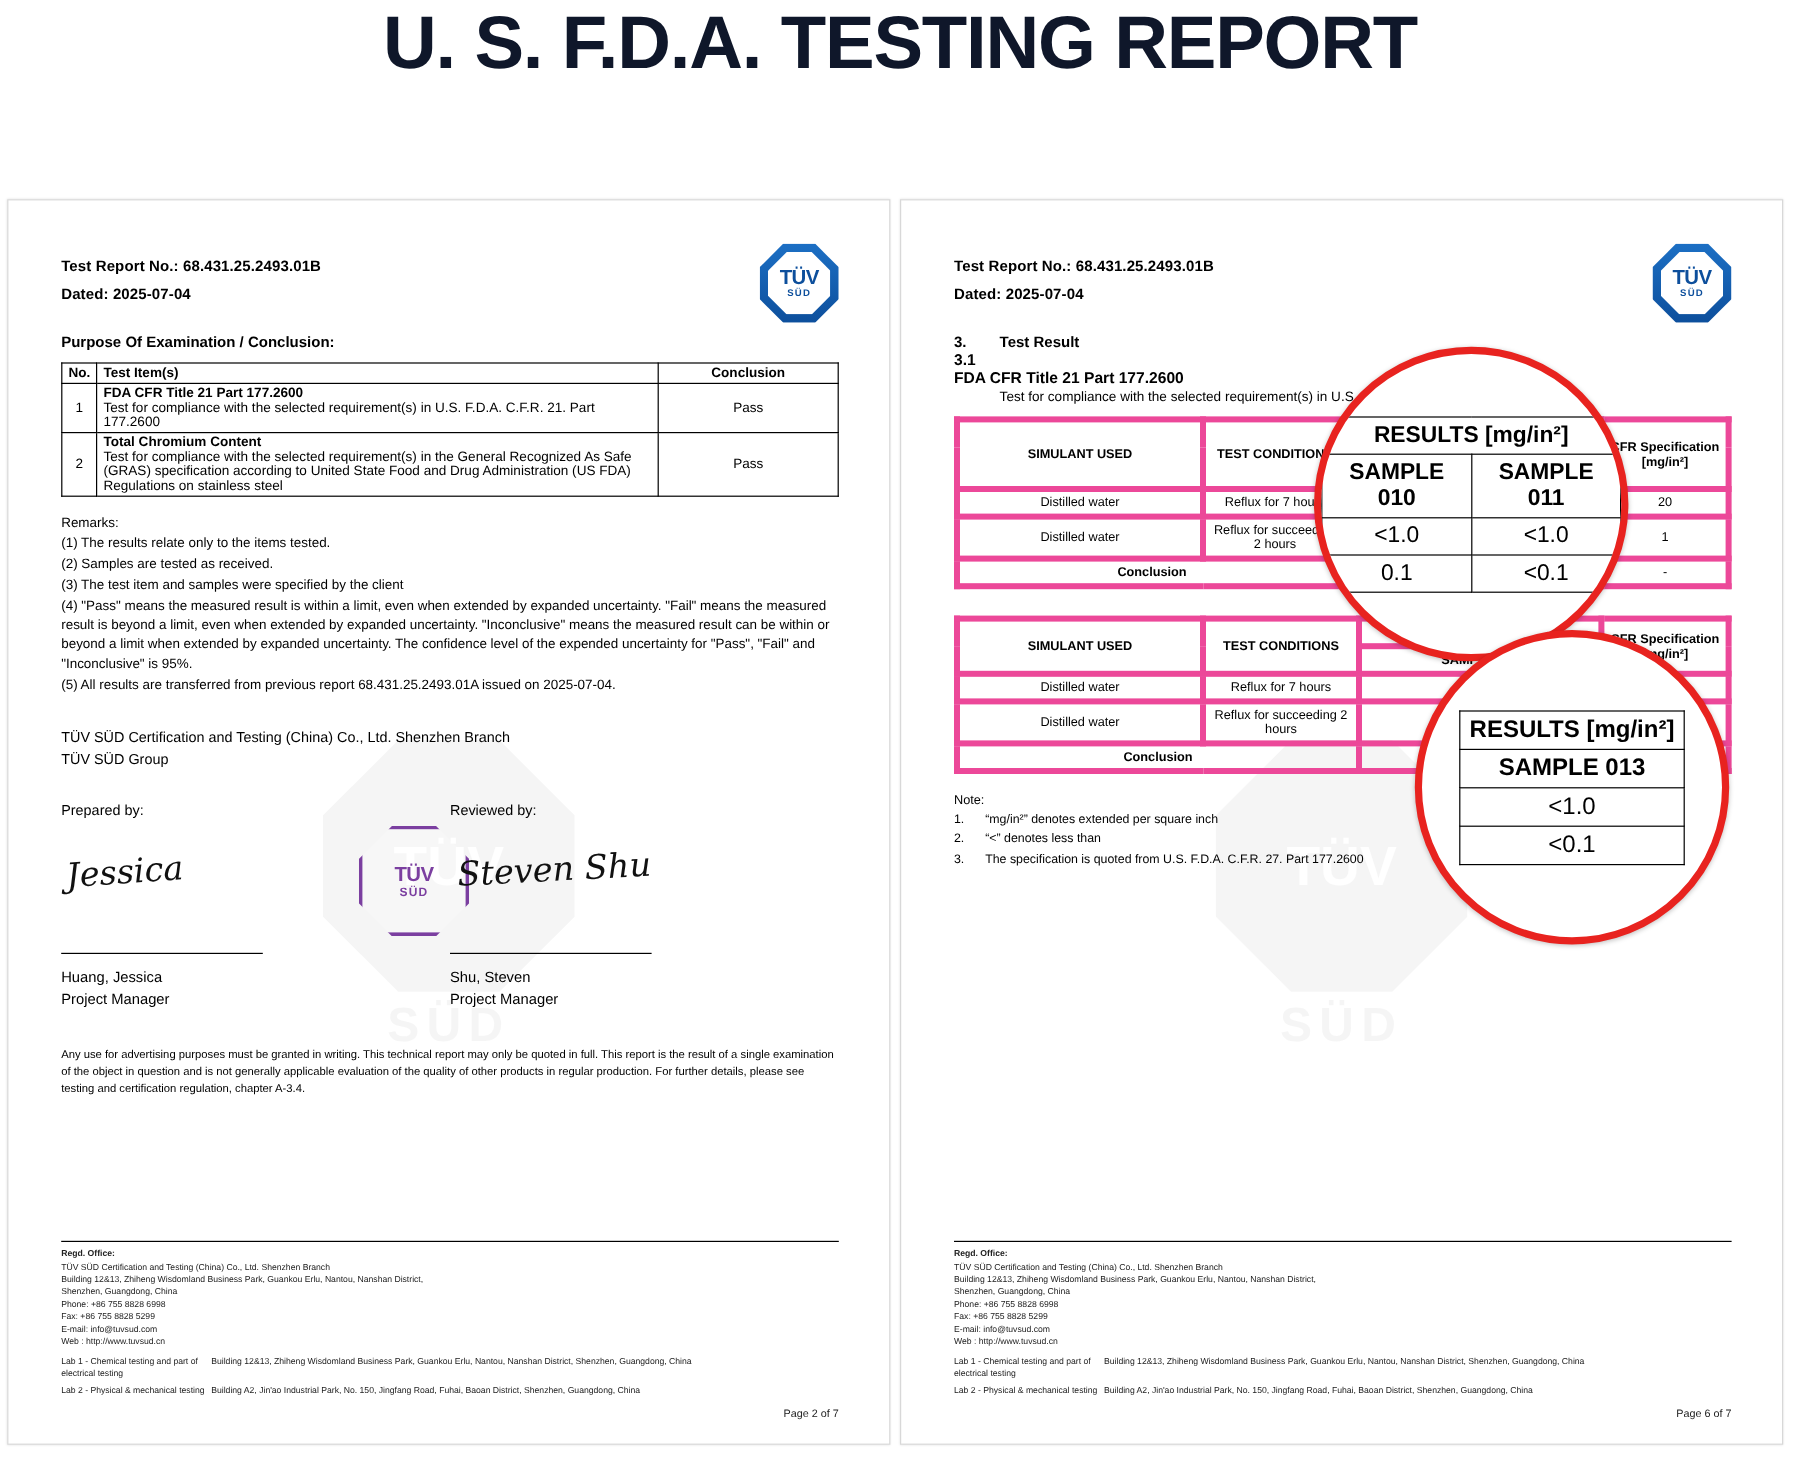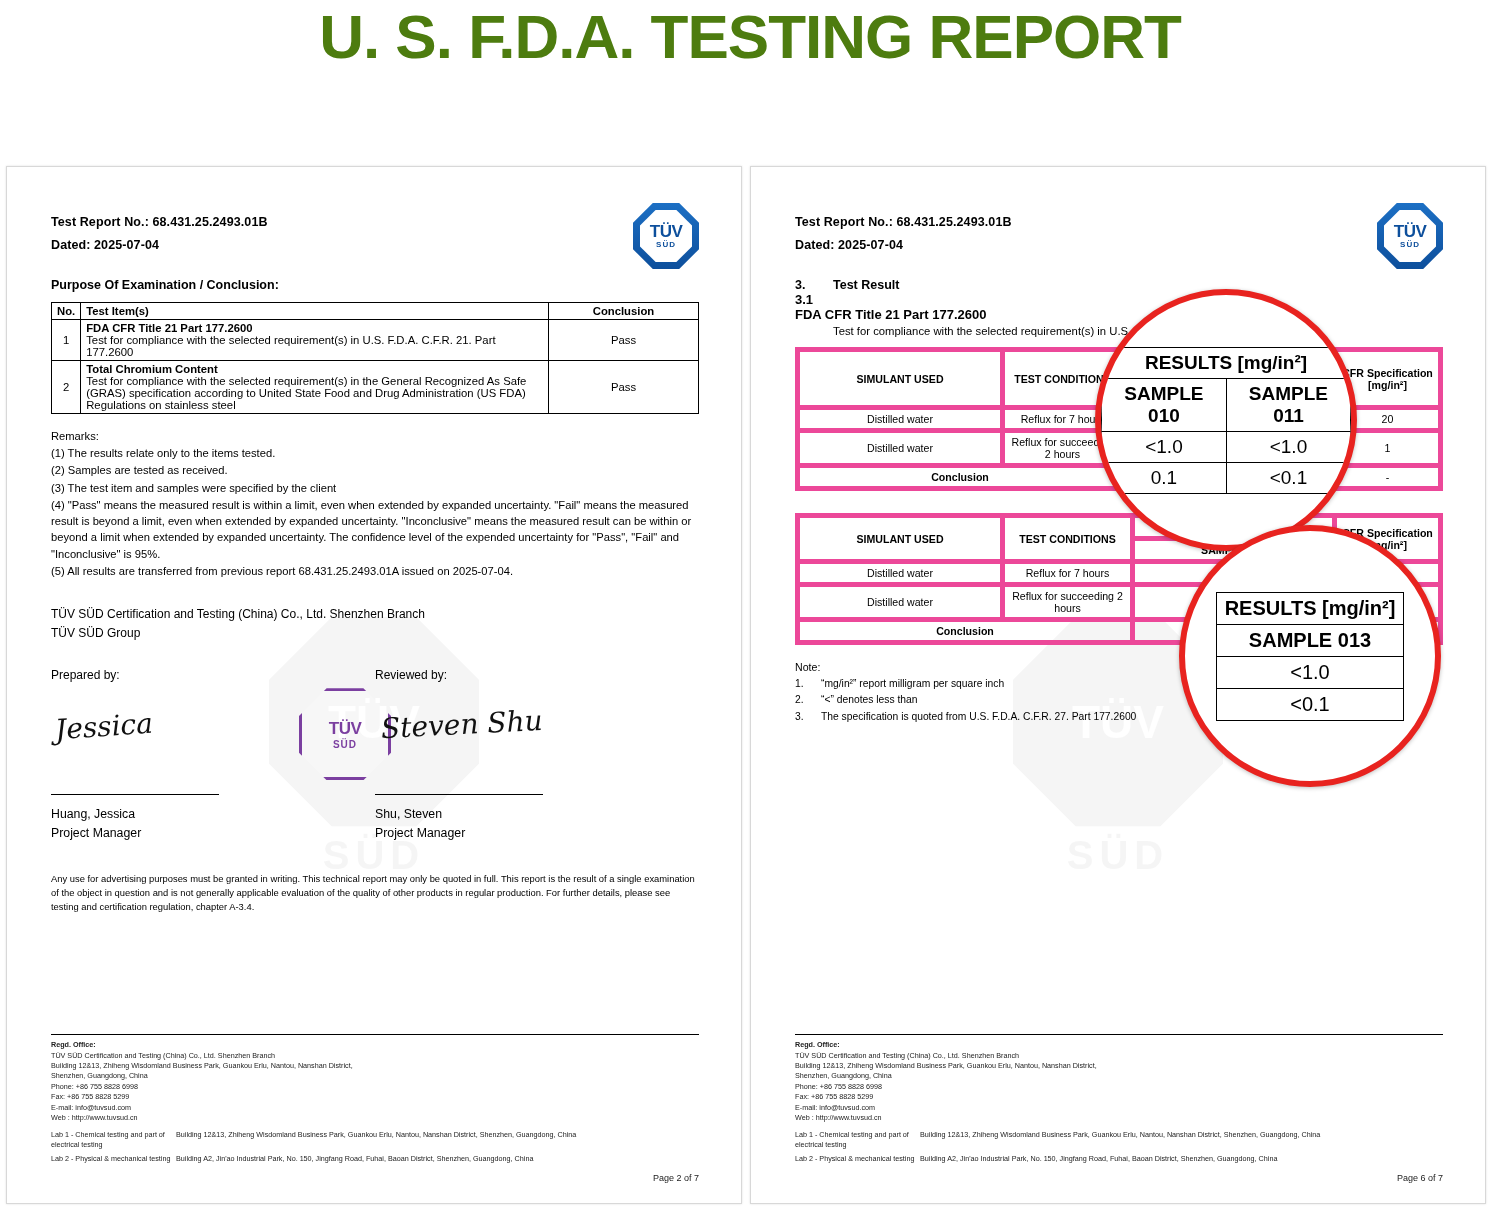--- a/index.html
+++ b/index.html
@@ -10,21 +10,21 @@
     font-family: "Liberation Sans", sans-serif;
     color: #000;
     position: relative;
     overflow: hidden;
   }
   
   .main-title {
     text-align: center;
     font-size: 62px;
     font-weight: bold;
-    color: #4d7c0f;
+    color: #0f172a;
     letter-spacing: -1px;
     padding-top: 4px;
     line-height: 1.05;
     font-family: "Liberation Sans", sans-serif;
   }
   
   .pages {
     position: absolute;
     top: 166px; left: 6px;
     width: 1488px; height: 1038px;
@@ -406,21 +406,21 @@
           <td>Pass</td>
           <td>-</td>
         </tr>
       </tbody>
         </table>
 
       <div class="note">
         <div class="note-title">Note:</div>
         <div class="note-item">
           <div class="idx">1.</div>
-          <div>“mg/in²” report milligram per square inch</div>
+          <div>“mg/in²” denotes extended per square inch</div>
         </div>
         <div class="note-item">
           <div class="idx">2.</div>
           <div>“&lt;” denotes less than</div>
         </div>
         <div class="note-item">
           <div class="idx">3.</div>
           <div>The specification is quoted from U.S. F.D.A. C.F.R. 27. Part 177.2600</div>
         </div>
       </div>

